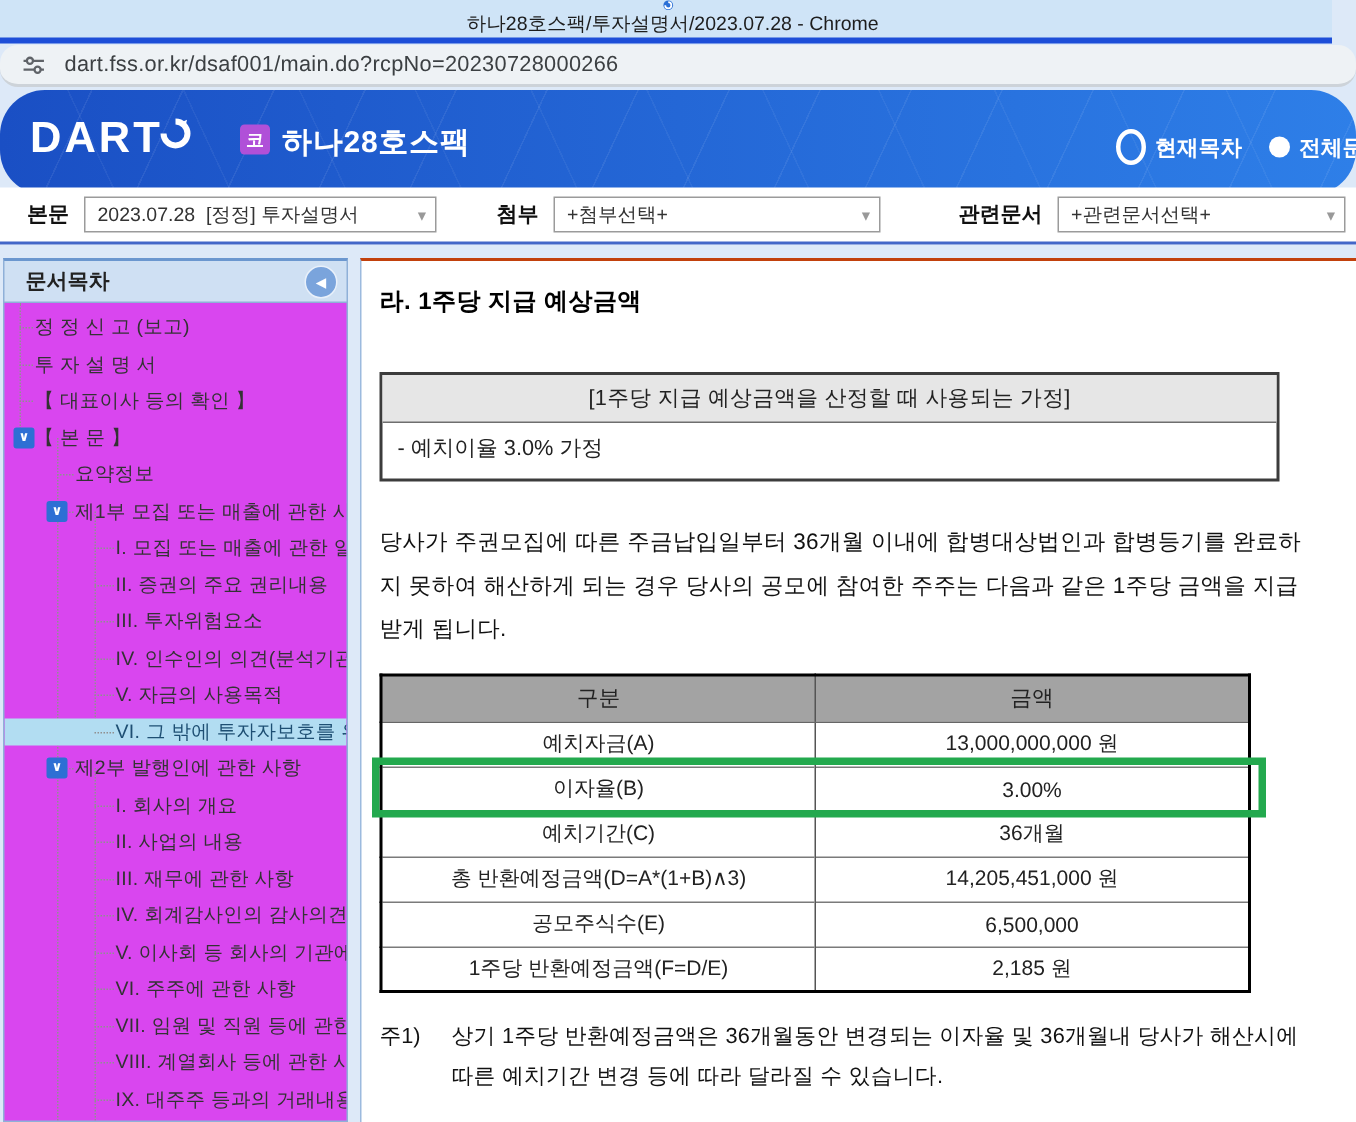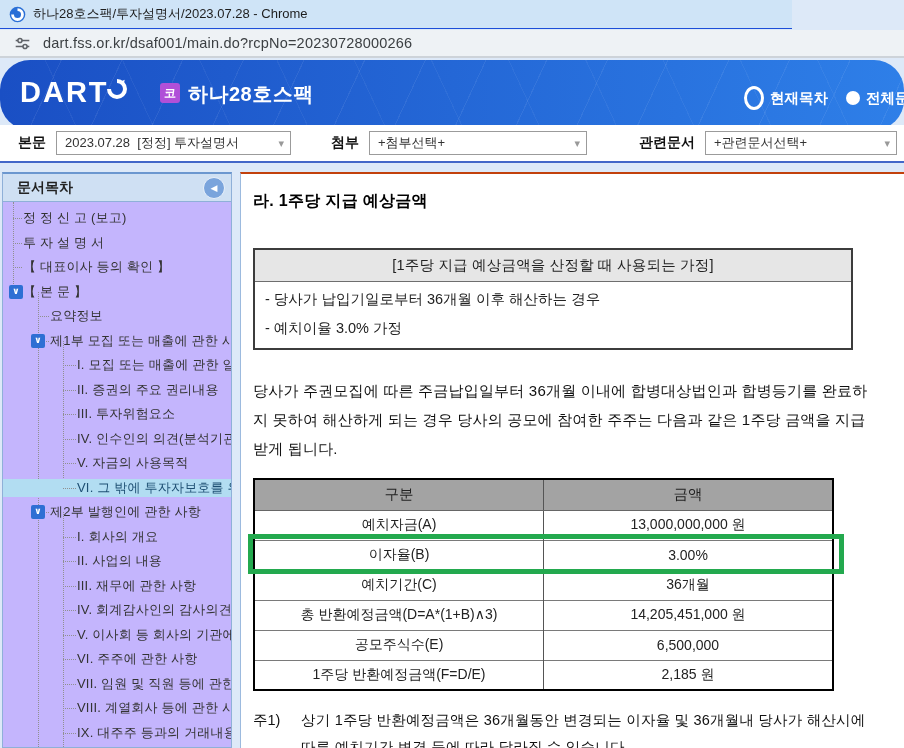--- a/index.html
+++ b/index.html
@@ -1,27 +1,27 @@
 <!DOCTYPE html>
 <html><head>
 <meta charset="utf-8">
 <style>
   * { margin:0; padding:0; box-sizing:border-box; }
   html,body { width:904px; height:748px; overflow:hidden; }
   body { font-family:"Liberation Sans","DejaVu Sans",sans-serif; position:relative; background:#dde9f8; }
 
   
-  .titlebar { position:absolute; left:0; top:0; width:792px; height:29px; background:#cfe4f7;
-    display:flex; align-items:center; padding-left:9px; border-bottom:1px solid #1d4ed8; }
+  .titlebar { position:absolute; left:0; top:0; width:888px; height:29px; background:#cfe4f7;
+    display:flex; align-items:center; padding-left:9px; border-bottom:4px solid #1d4ed8;flex-direction:column; }
   .titlebar .fav { width:17px; height:17px; margin-right:7px; }
   .titlebar .ttl { font-size:13px; color:#1d1d1d; }
 
   
   .urlbar { position:absolute; left:0; top:30px; width:904px; height:28px; background:#eef2f5;
-    display:flex; align-items:center; padding-left:14px; border-bottom:2px solid #cdd3d9; }
+    display:flex; align-items:center; padding-left:14px; border-bottom:2px solid #cdd3d9;border-radius:12px; }
   .urlbar .siteinfo { width:17px; height:17px; margin-right:12px; }
   .urlbar .url { font-size:14.5px; color:#3c4043; letter-spacing:0.2px; }
 
   
   .appheader { position:absolute; left:0; top:60px; width:904px; height:70px;
     background:linear-gradient(90deg,#1a4fc4 0%,#2e7fe8 100%); overflow:hidden;border-radius:30px; }
   .appheader .net { position:absolute; inset:0;
     background:repeating-linear-gradient(115deg, rgba(255,255,255,0.07) 0 1px, transparent 1px 55px),
                repeating-linear-gradient(65deg, rgba(255,255,255,0.05) 0 1px, transparent 1px 70px); }
   .brand { position:absolute; left:20px; top:16px; display:flex; align-items:center; }
@@ -46,21 +46,21 @@
   .sel.w1 { width:235px; } .sel.w2 { width:218px; margin-right:0; } .sel.w3 { width:192px; }
   .grp2 { margin-left:40px; } .grp3 { margin-left:52px; }
 
   
   .sidebar { position:absolute; left:2px; top:172px; width:230px; bottom:0; }
   .sb-head { height:30px; background:#cfe0f3; border:1px solid #8fb0d8; border-top:2px solid #6b97cf;
     display:flex; align-items:center; padding:0 6px 0 14px;gap:32px; }
   .sb-head .sb-title { flex:1; font-size:14px; font-weight:bold; color:#222; }
   .collapse-btn { width:22px; height:22px; border-radius:50%; background:#7aa4dc; border:1px solid #e8f0fa;
     color:#fff; font-size:9px; text-align:center; line-height:20px; cursor:pointer; }
-  .sb-tree { position:absolute; left:0; right:0; top:30px; bottom:0; background:#c4b5fd;
+  .sb-tree { position:absolute; left:0; right:0; top:30px; bottom:0; background:#d946ef;
     border:1px solid #8fb0d8; border-top:none; overflow:hidden; padding-top:4px; }
   .vline { position:absolute; border-left:1px dotted #909090; width:0; }
   .vA { left:10px; top:0; height:90px; }
   .vB { left:35px; top:90px; bottom:0; }
   .vC { left:60px; top:139px; height:147px; }
   .vD { left:60px; top:310px; bottom:0; }
   .trow { position:relative; height:24.5px; display:flex; align-items:center; white-space:nowrap; }
   .trow::before { content:""; position:absolute; top:12px; border-top:1px dotted #909090; }
   .lv0::before { left:10px; width:9px; }
   .lv1::before { left:35px; width:11px; }
@@ -243,21 +243,20 @@
     <div class="trow lv2"></div>
   </div>
 </div>
 
 <div class="content">
   <div class="heading">라. 1주당 지급 예상금액</div>
 
   <div class="assume">
     <div class="assume-title">[1주당 지급 예상금액을 산정할 때 사용되는 가정]</div>
     <div class="assume-body">
-      <div>- 당사가 납입기일로부터 36개월 이후 해산하는 경우</div>
       <div>- 예치이율 3.0% 가정</div>
     </div>
   </div>
 
   <div class="para">당사가 주권모집에 따른 주금납입일부터 36개월 이내에 합병대상법인과 합병등기를 완료하지 못하여 해산하게 되는 경우 당사의 공모에 참여한 주주는 다음과 같은 1주당 금액을 지급받게 됩니다.</div>
 
   <div class="table-wrap">
     <table class="calc">
       <thead>
         <tr>

